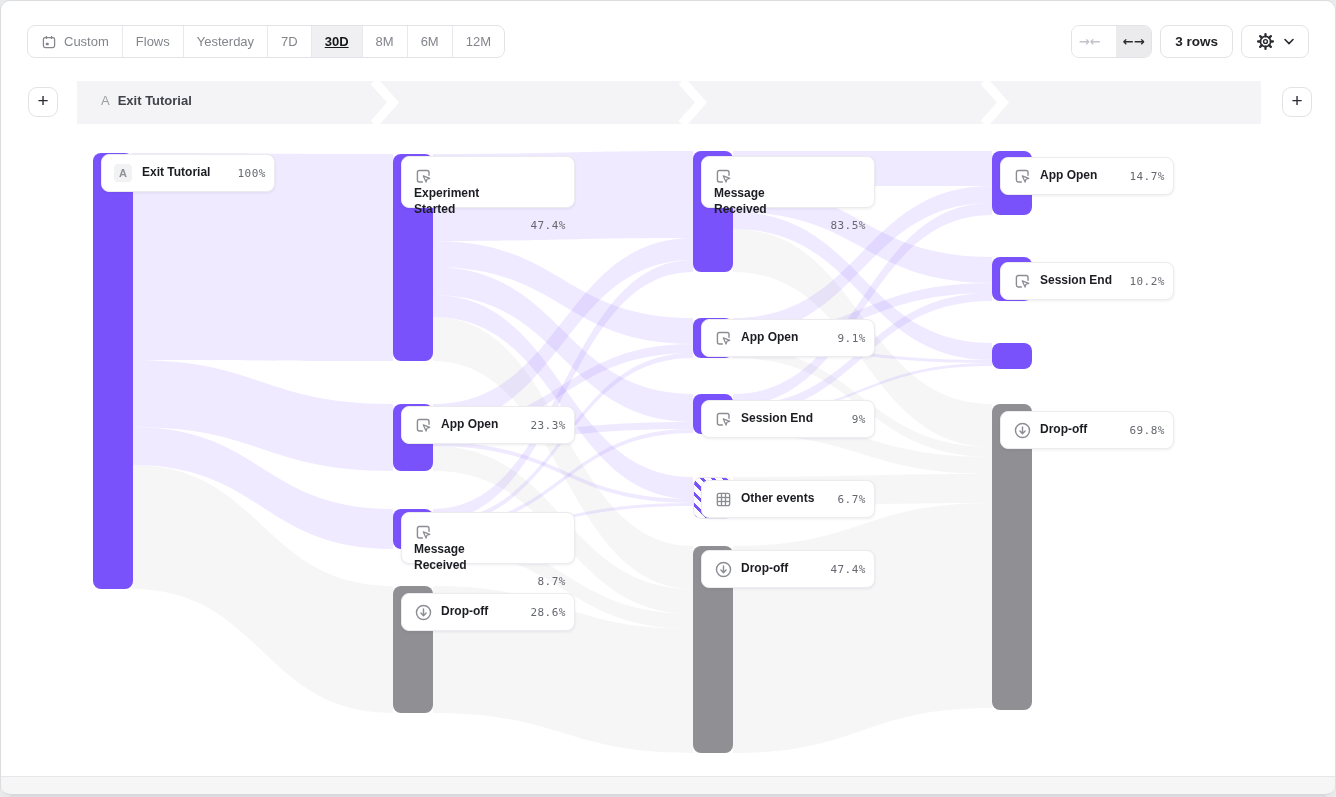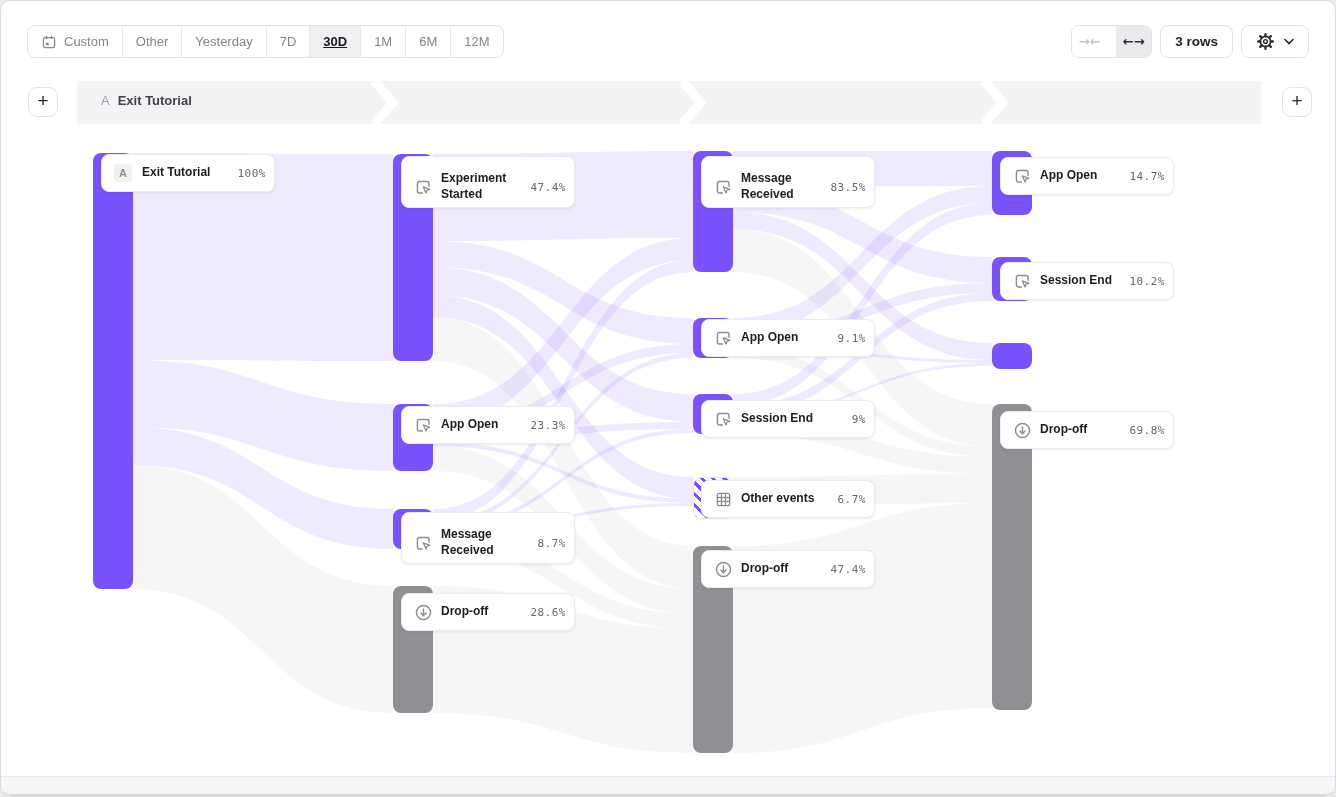--- a/index.html
+++ b/index.html
@@ -44,21 +44,21 @@
   .rib-p { fill:#7a52fb; fill-opacity:0.12; }
   .rib-g { fill:#8e8f94; fill-opacity:0.08; }
   .bar { position:absolute; width:40px; border-radius:8px; }
   .bar-purple { background:#7a52fb; }
   .bar-gray { background:#909094; }
   .bar-striped { background:repeating-linear-gradient(45deg,#7a52fb 0 3px,#ffffff 3px 8px);
                  border:1px solid #e9e9ef; }
   .card { position:absolute; width:174px; background:#fff; border:1px solid #ebebf0;
           border-radius:8px; box-shadow:0 1px 3px rgba(25,25,50,.08);
           display:flex; align-items:center; padding:0 8px 0 12px; cursor:pointer; }
-  .card.two { align-items:center; padding-top:9px; }
+  .card.two { align-items:flex-start; padding-top:9px;flex-direction:column; }
   .nicon { flex:0 0 19px; height:19px; margin-right:8px; }
   .card.two .nicon { margin-top:1px; }
   .nlabel { font-size:12px; font-weight:700; color:#1c1d22; line-height:1.3; }
   .card.one .nlabel { white-space:nowrap; }
   .card.two .nlabel { width:78px; }
   .npct { margin-left:auto; font-family:"DejaVu Sans Mono", monospace; font-size:11px;
           letter-spacing:0.5px; color:#66686f; }
   .card.two .npct { margin-top:2px; }
   .abadge { flex:0 0 18px; height:18px; margin-right:10px; background:#f2f2f4; border-radius:4px;
             color:#8d9096; font-size:11px; font-weight:600; display:flex; align-items:center;
@@ -82,33 +82,33 @@
           <svg width="16" height="16" viewBox="0 0 20 20">
               <rect x="3" y="4.5" width="14" height="12.5" rx="2.2" fill="none" stroke="#85878d" stroke-width="1.6"></rect>
               <line x1="6.8" y1="2.6" x2="6.8" y2="6.2" stroke="#85878d" stroke-width="1.6"></line>
               <line x1="13.2" y1="2.6" x2="13.2" y2="6.2" stroke="#85878d" stroke-width="1.6"></line>
               <rect x="6" y="10.8" width="3.6" height="3.4" rx="0.6" fill="#85878d"></rect>
             </svg>
         </span>
         <span>Custom</span>
       </div>
       <div class="range-item">
-          <span>Other</span>
+          <span>Flows</span>
         </div>
       <div class="range-item">
           <span>Yesterday</span>
         </div>
       <div class="range-item">
           <span>7D</span>
         </div>
       <div class="range-item selected">
           <span>30D</span>
         </div>
       <div class="range-item">
-          <span>1M</span>
+          <span>8M</span>
         </div>
       <div class="range-item">
           <span>6M</span>
         </div>
       <div class="range-item">
           <span>12M</span>
         </div>
     </div>
 
     <div class="tb-right">

